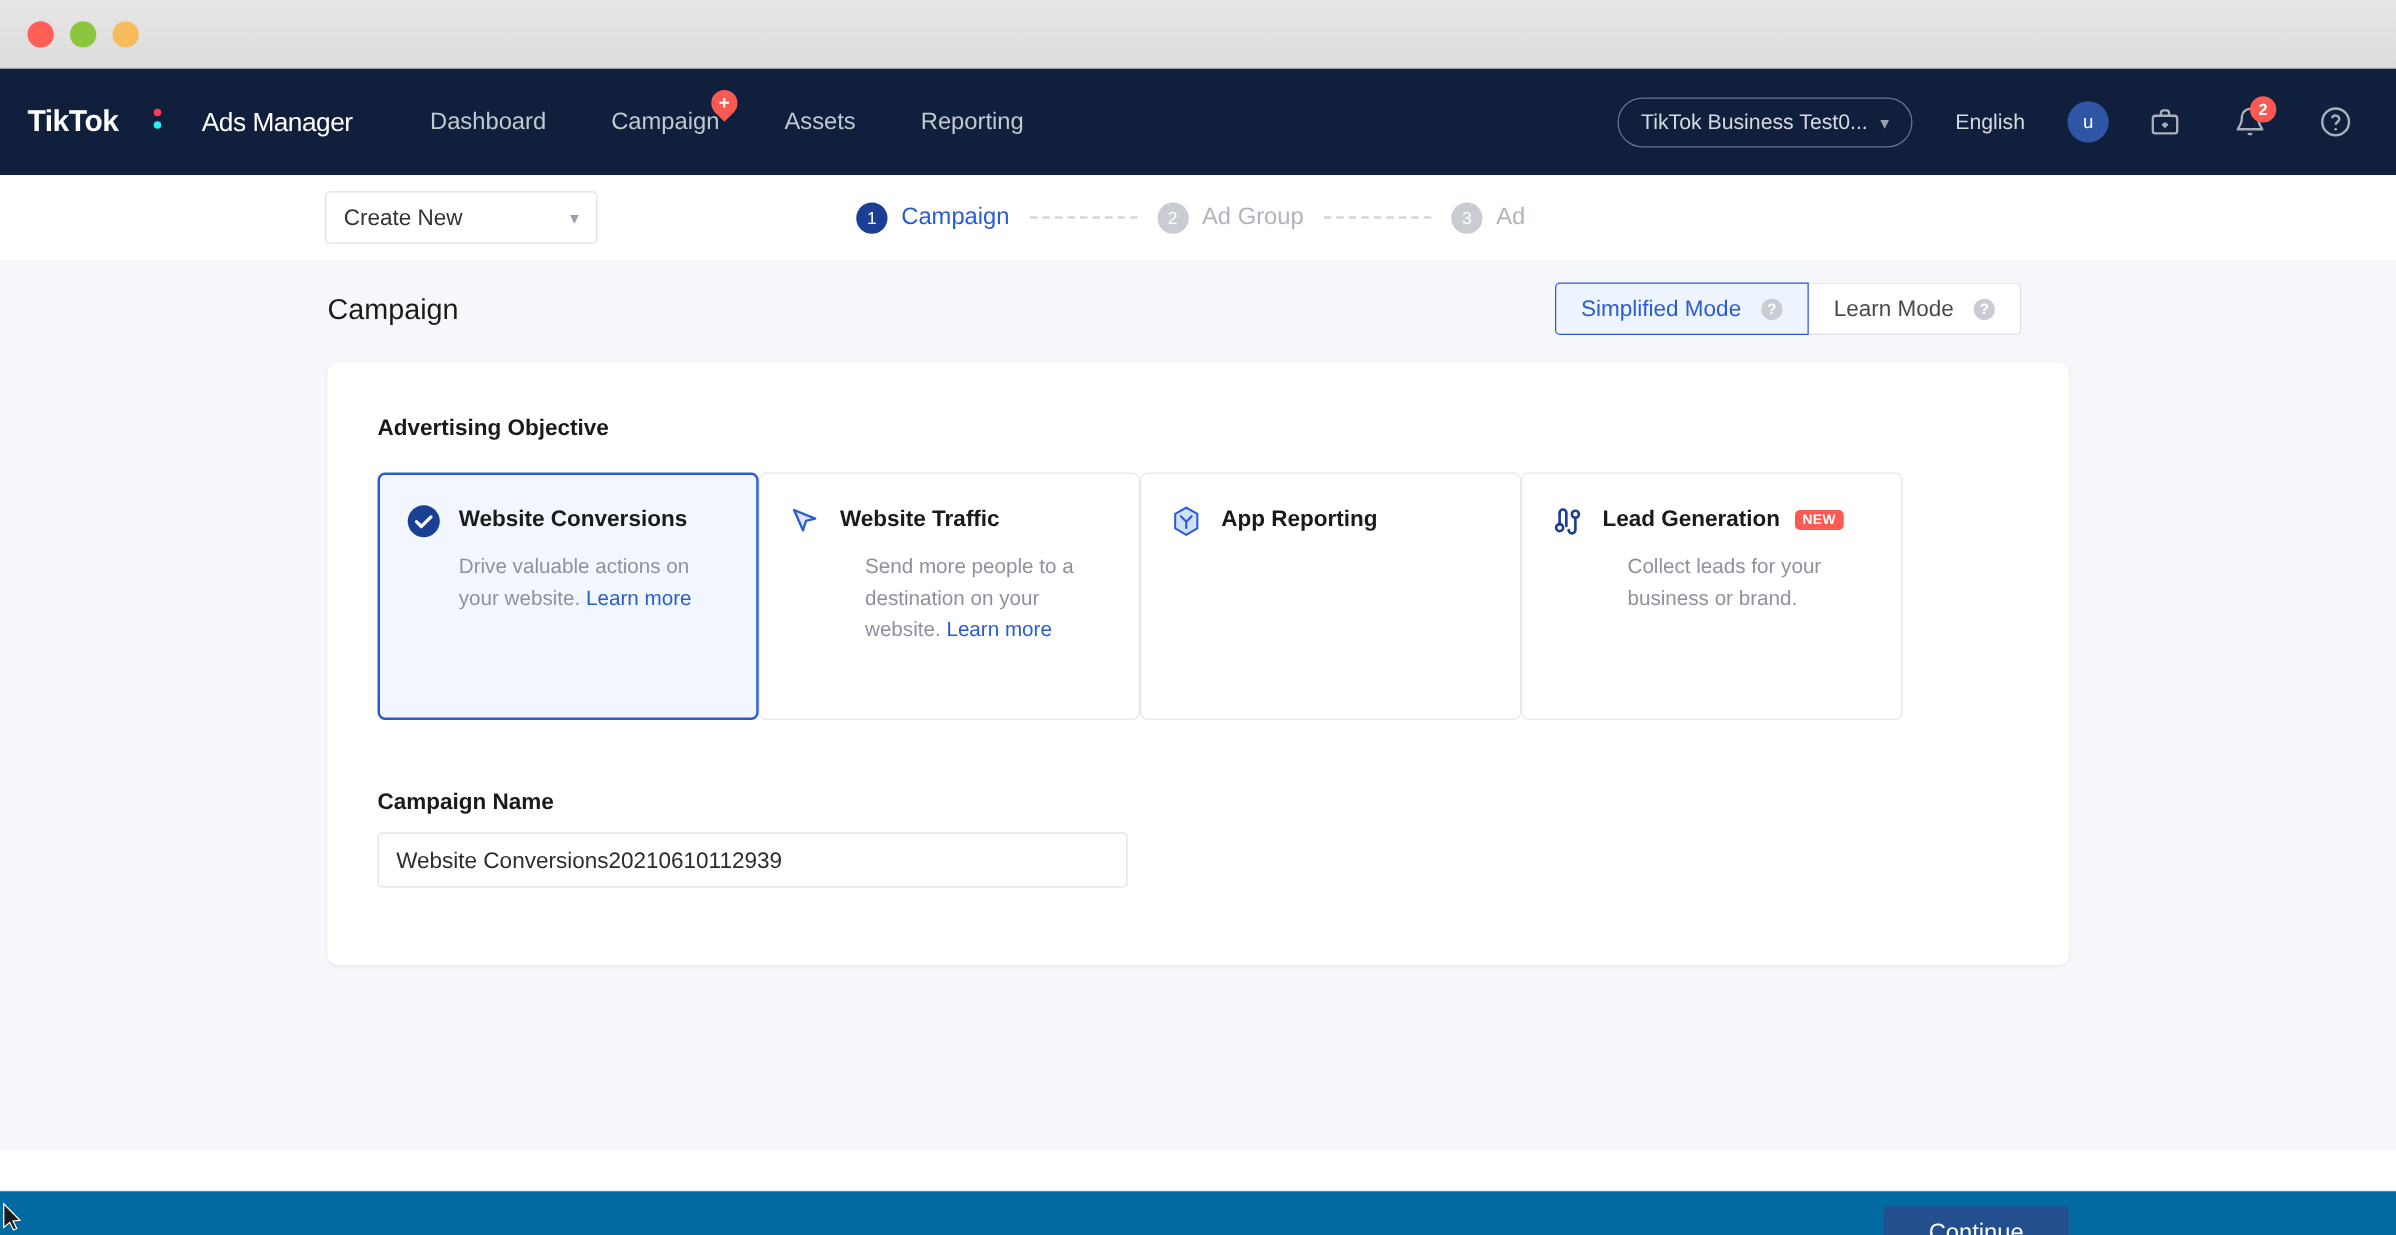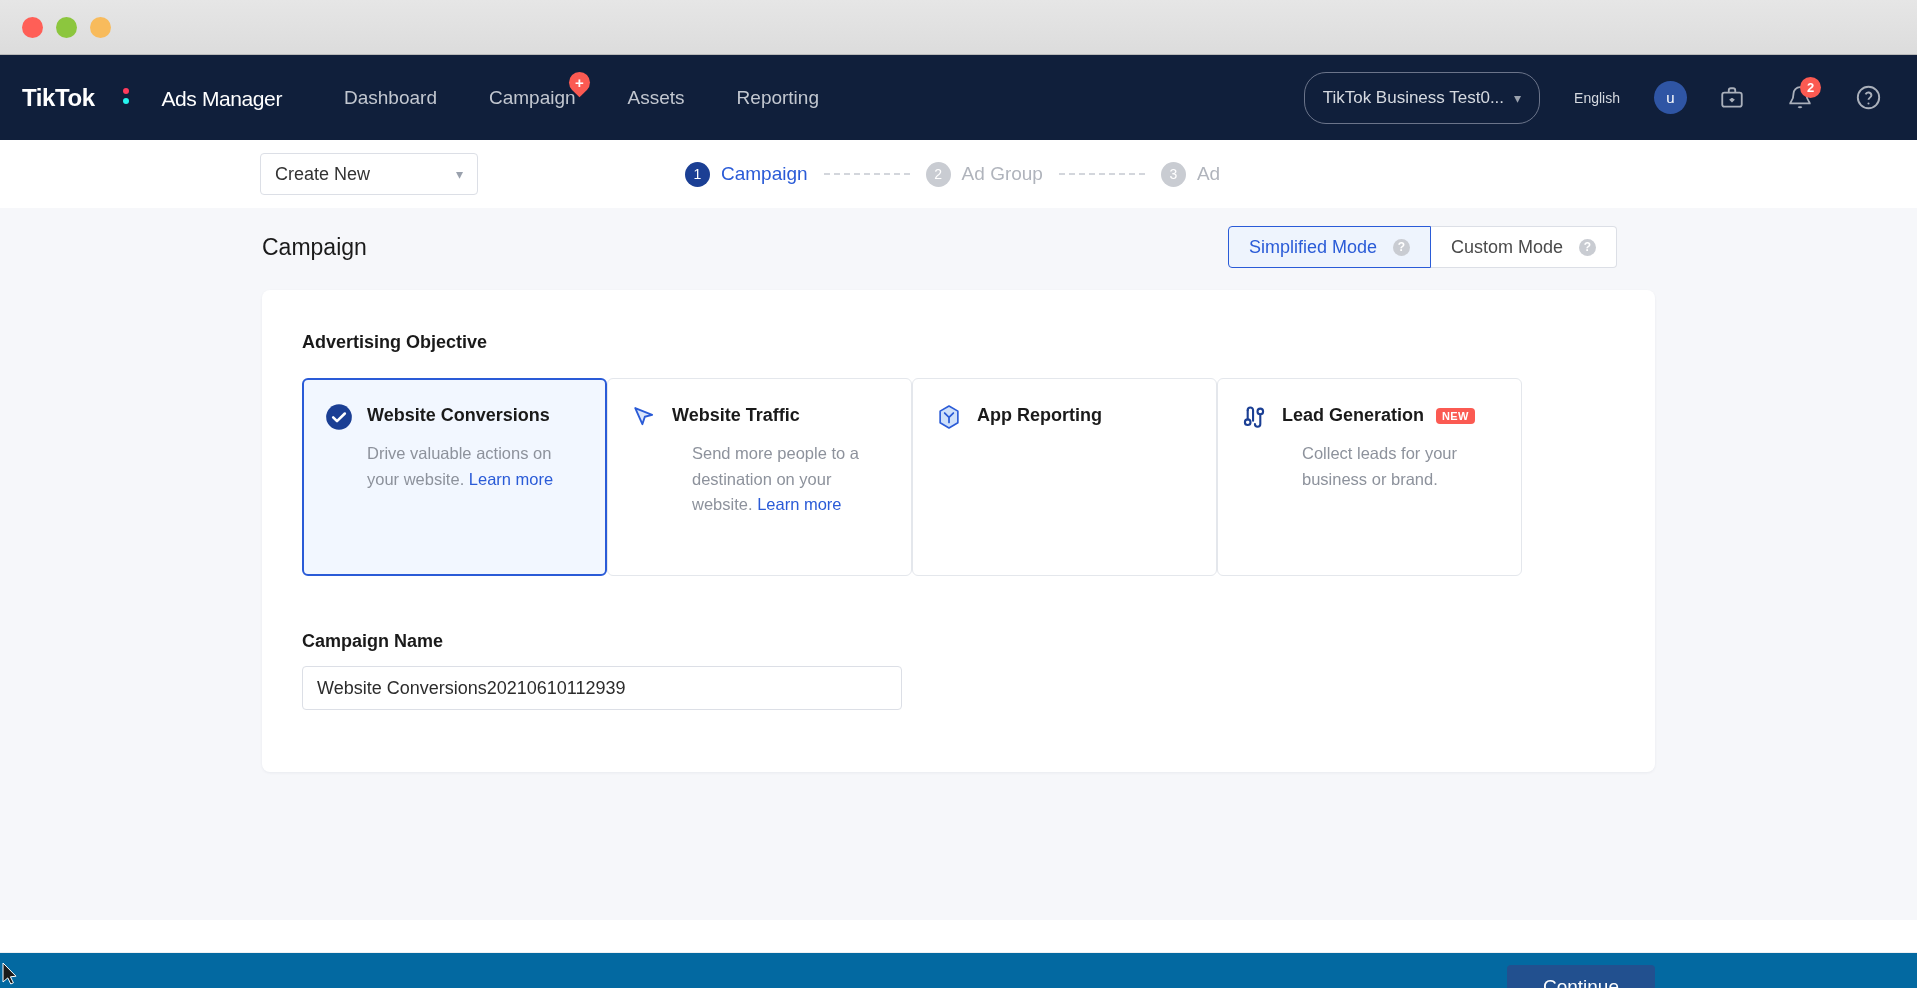--- a/index.html
+++ b/index.html
@@ -60,24 +60,24 @@
     transform: rotate(45deg); color: #fff; font-size: 15px;
     font-weight: 700; line-height: 1;
   }
 
   .header-right {
     margin-left: auto; display: flex; align-items: center;
     gap: 0; padding-right: 26px;
   }
   .acct-pill {
     border: 1px solid #6b748a; border-radius: 22px;
-    height: 52px; padding: 0 18px; display: flex; align-items: center;
+    height: 40px; padding: 0 18px; display: flex; align-items: center;
     gap: 10px; color: #d5d9e0; font-size: 17px; cursor: pointer;
   }
-  .lang { color: #d5d9e0; font-size: 14px; margin-left: 34px; cursor: pointer; }
+  .lang { color: #d5d9e0; font-size: 17px; margin-left: 34px; cursor: pointer; }
   .avatar {
     width: 33px; height: 33px; border-radius: 50%; background: #2f55a4;
     color: #fff; font-size: 15px; display: flex; align-items: center;
     justify-content: center; margin-left: 34px; cursor: pointer;
   }
   .hicon {
     width: 46px; height: 46px; margin-left: 22px; position: relative;
     display: flex; align-items: center; justify-content: center; cursor: pointer;
   }
   .bell-badge {
@@ -308,21 +308,21 @@
 <div class="content">
 
   <div class="page-head">
     <div class="page-title">Campaign</div>
     <div class="mode-toggle">
       <div class="mode-btn sel">
         <span>Simplified Mode</span>
         <span class="qmark">?</span>
       </div>
       <div class="mode-btn">
-        <span>Custom Mode</span>
+        <span>Learn Mode</span>
         <span class="qmark">?</span>
       </div>
     </div>
   </div>
 
   <div class="panel">
     <div class="panel-inner">
       <div class="sec-title">Advertising Objective</div>
 
       <div class="cards">

